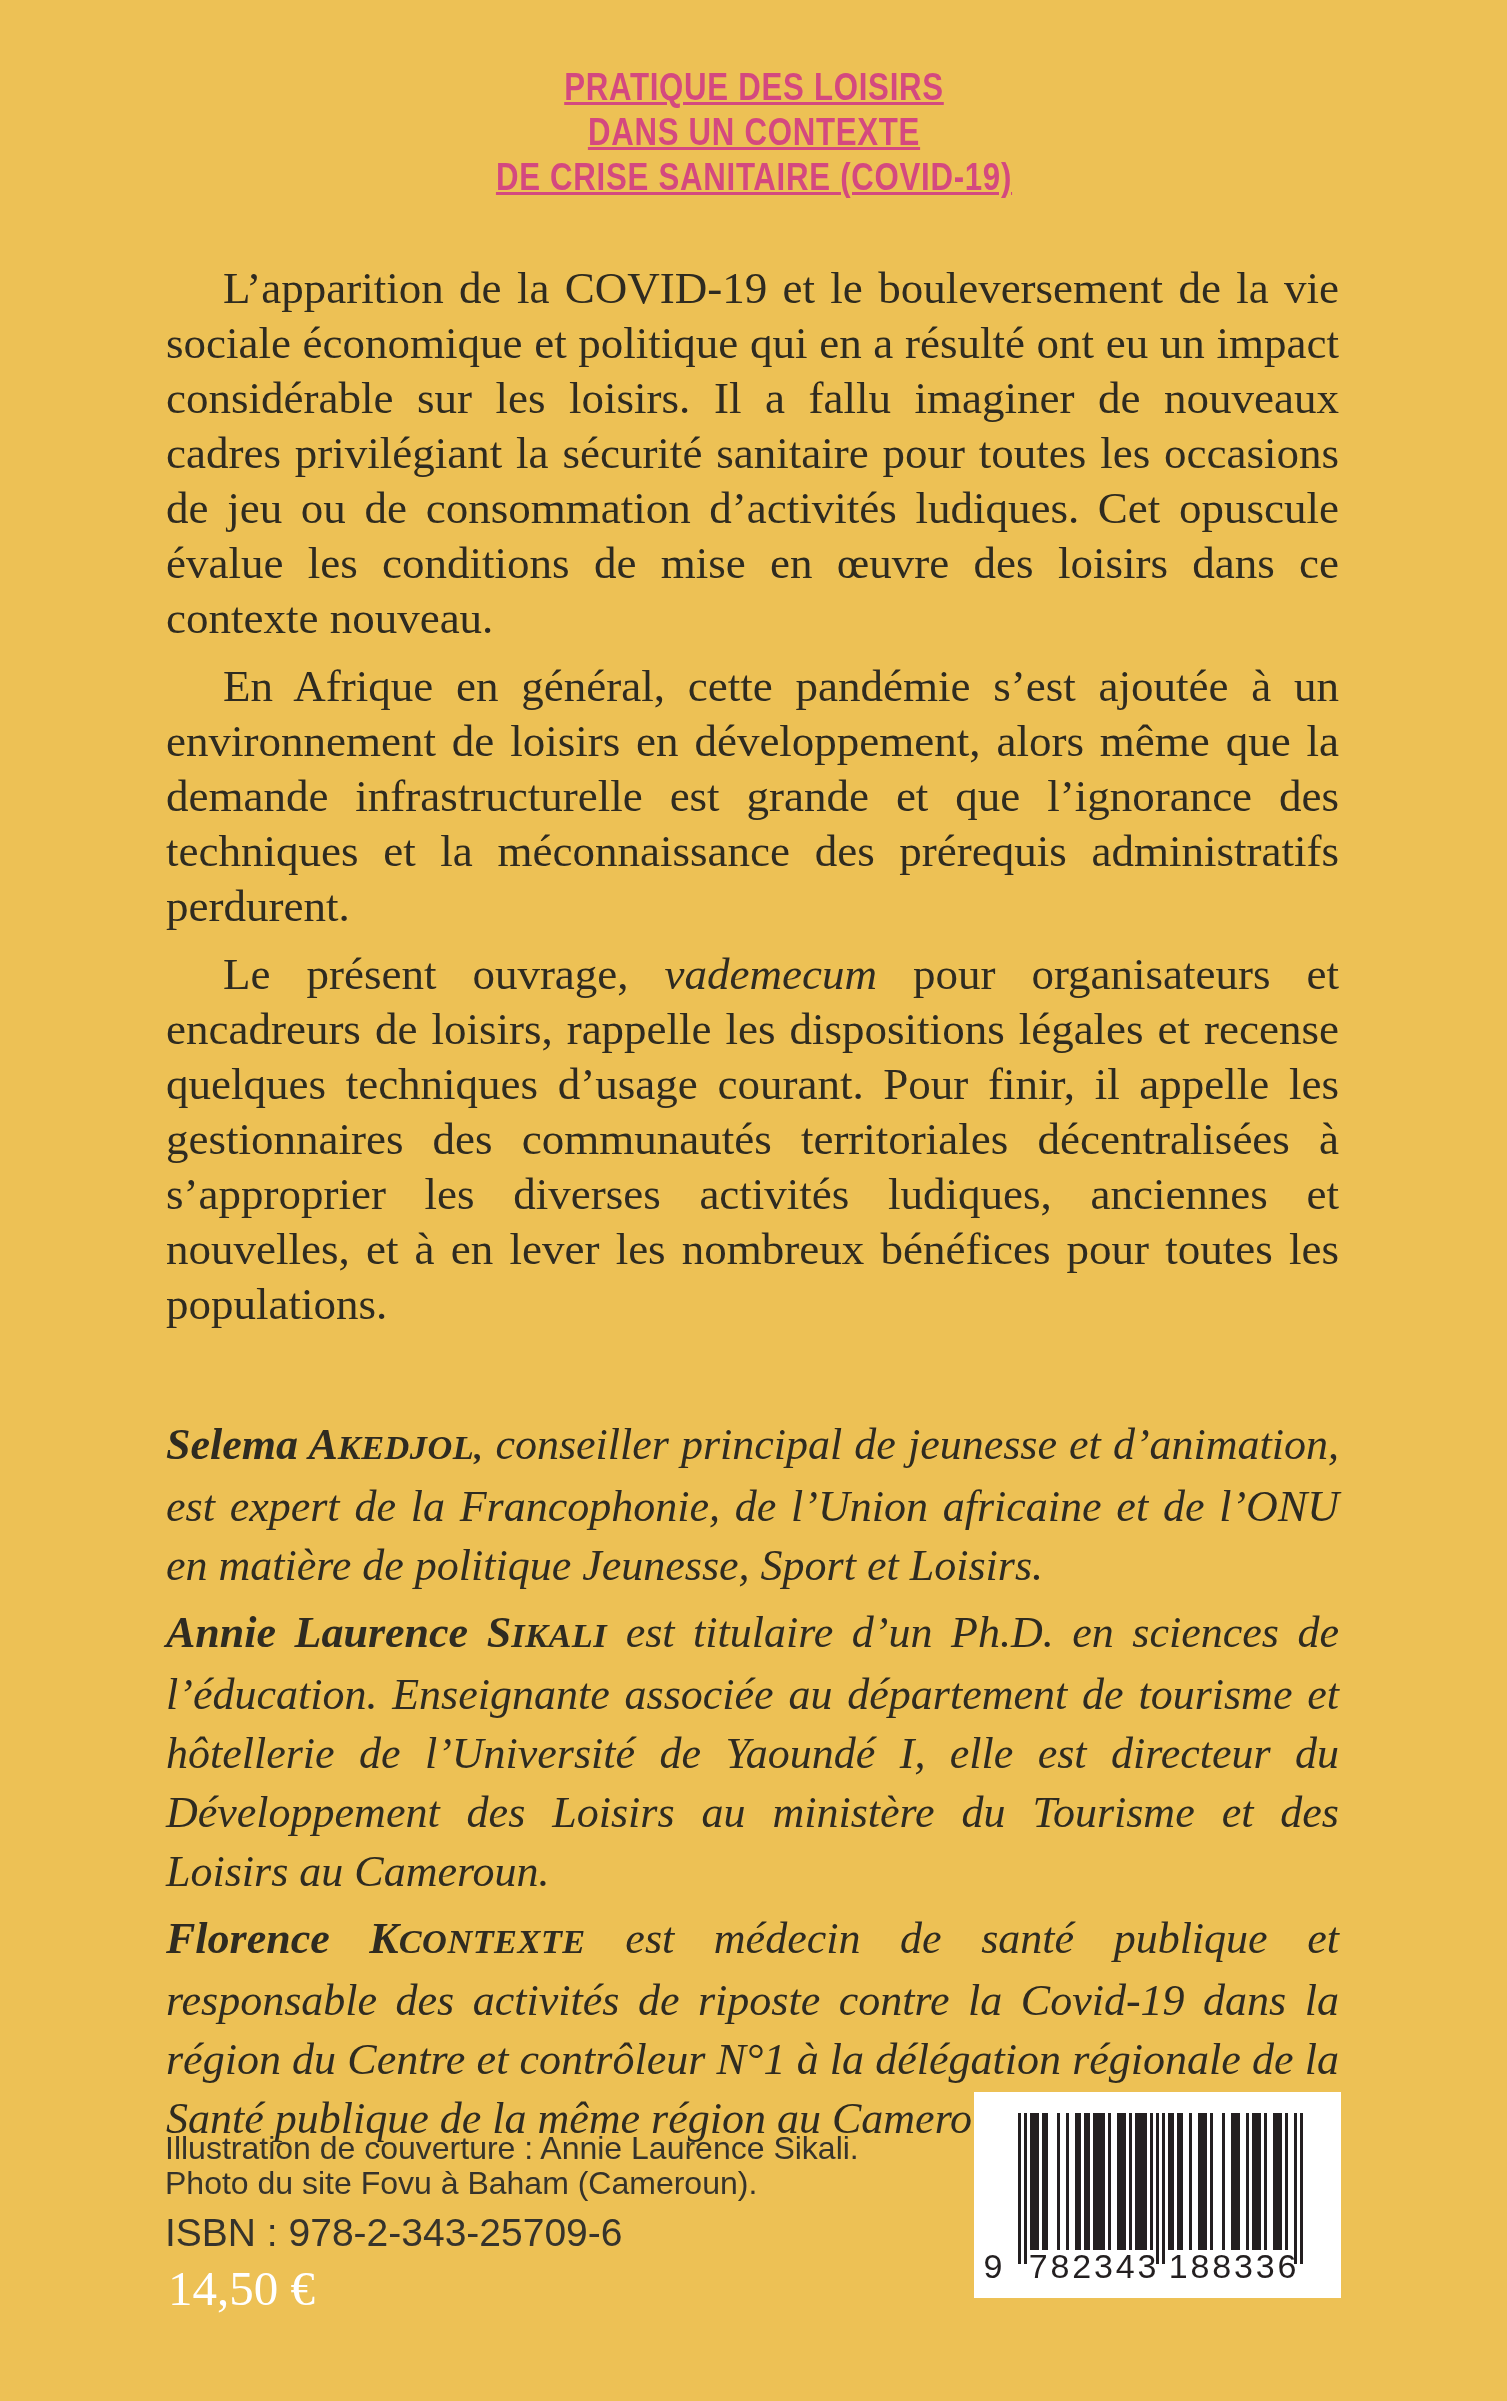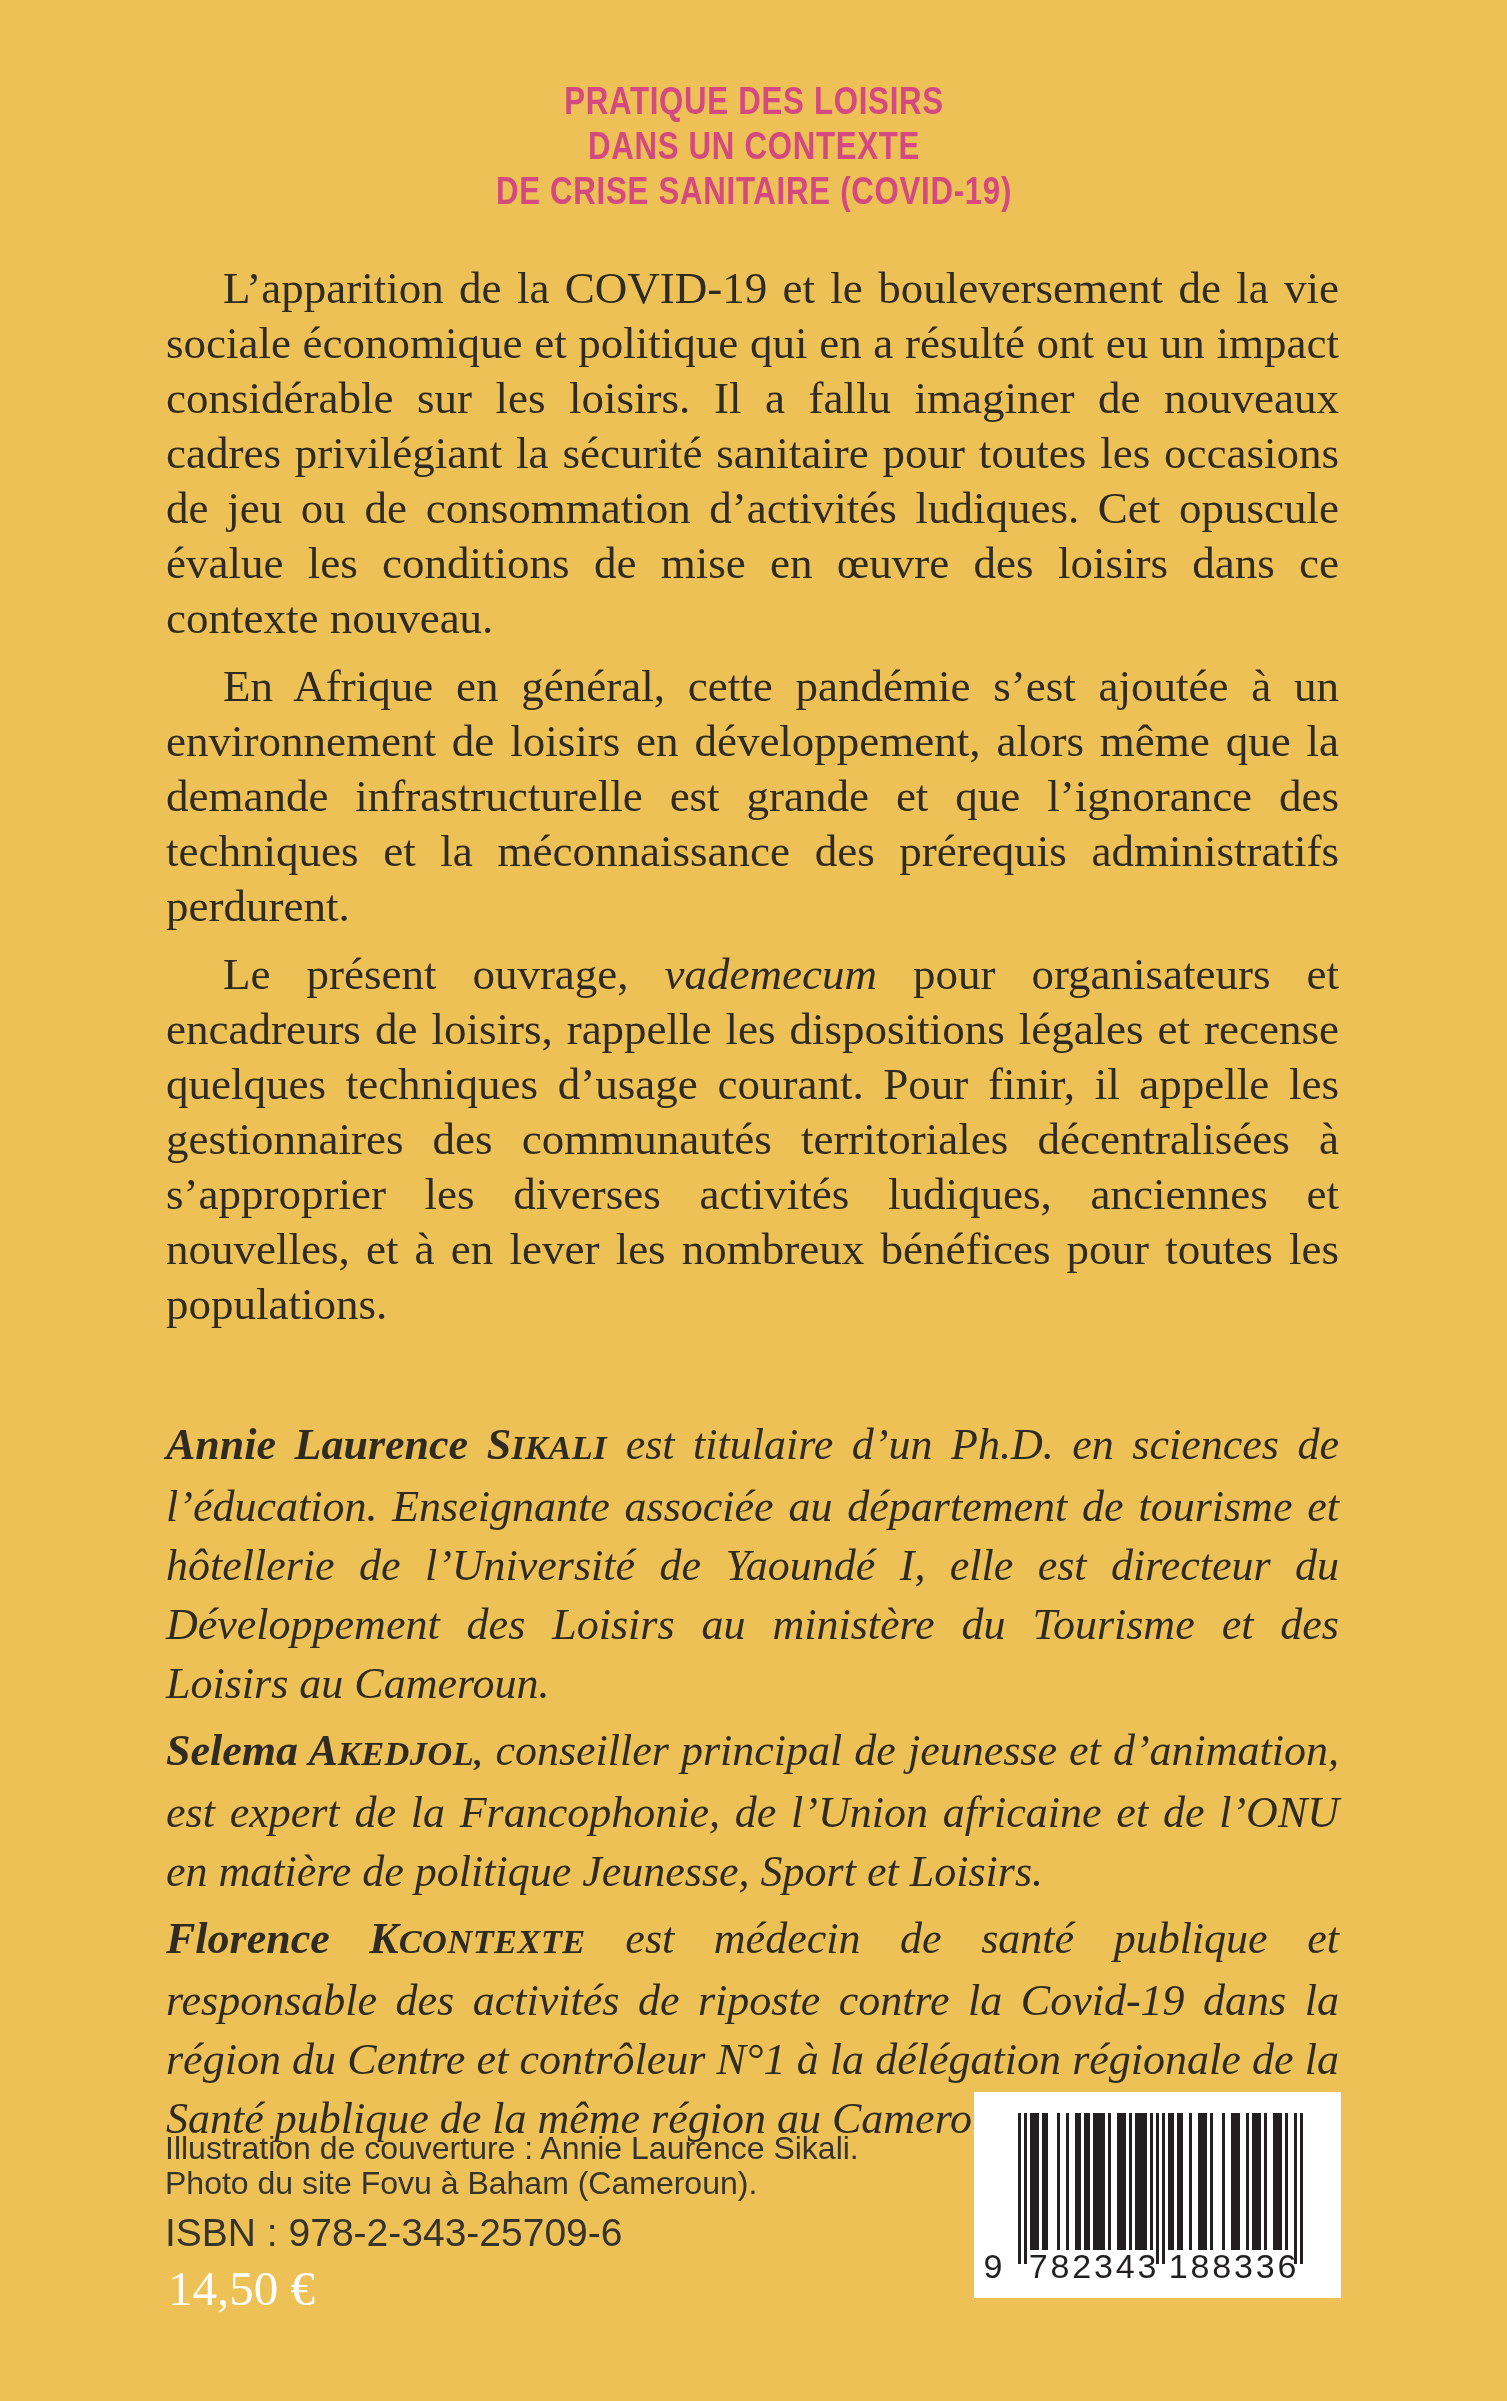--- a/index.html
+++ b/index.html
@@ -12,29 +12,30 @@
     margin: 0 auto;
     background: var(--bg, #edc155);
     color: var(--ink, #2f2b20);
     font-family: "Liberation Serif", serif;
     overflow: hidden;
   }
 
   
   .title {
     position: absolute;
-    top: 78px; left: 0;
+    top: 64px; left: 0;
     width: 100%;
     text-align: center;
     font-family: "Liberation Sans", sans-serif;
     font-weight: bold;
     font-size: 39px;
     line-height: 45px;
     letter-spacing: 0.9px;
     color: var(--accent, #d4497f);
+    text-decoration: underline;
   }
   .tline { transform: scaleX(0.8); }
 
   
   .content {
     position: absolute;
     left: 166px; top: 261px;
     width: 1173px;
   }
   .syn p {
@@ -124,22 +125,22 @@
 
   <div class="content">
 
     <div class="syn">
       <p>L’apparition de la COVID-19 et le bouleversement de la vie sociale économique et politique qui en a résulté ont eu un impact considérable sur les loisirs. Il a fallu imaginer de nouveaux cadres privilégiant la sécurité sanitaire pour toutes les occasions de jeu ou de consommation d’activités ludiques. Cet opuscule évalue les conditions de mise en œuvre des loisirs dans ce contexte nouveau.</p>
       <p>En Afrique en général, cette pandémie s’est ajoutée à un environnement de loisirs en développement, alors même que la demande infrastructurelle est grande et que l’ignorance des techniques et la méconnaissance des prérequis administratifs perdurent.</p>
       <p><span>Le présent ouvrage, </span><span class="ital">vademecum</span><span> pour organisateurs et encadreurs de loisirs, rappelle les dispositions légales et recense quelques techniques d’usage courant. Pour finir, il appelle les gestionnaires des communautés territoriales décentralisées à s’approprier les diverses activités ludiques, anciennes et nouvelles, et à en lever les nombreux bénéfices pour toutes les populations.</span></p>
     </div>
 
     <div class="bios">
+      <p class="bio"><span class="bname">Selema </span><span class="bname">A</span><span class="bname scaps">KEDJOL,</span><span> conseiller principal de jeunesse et d’animation, est expert de la Francophonie, de l’Union africaine et de l’ONU en matière de politique Jeunesse, Sport et Loisirs.</span></p>
       <p class="bio"><span class="bname">Annie Laurence </span><span class="bname">S</span><span class="bname scaps">IKALI</span><span> est titulaire d’un Ph.D. en sciences de l’éducation. Enseignante associée au département de tourisme et hôtellerie de l’Université de Yaoundé I, elle est directeur du Développement des Loisirs au ministère du Tourisme et des Loisirs au Cameroun.</span></p>
-      <p class="bio"><span class="bname">Selema </span><span class="bname">A</span><span class="bname scaps">KEDJOL,</span><span> conseiller principal de jeunesse et d’animation, est expert de la Francophonie, de l’Union africaine et de l’ONU en matière de politique Jeunesse, Sport et Loisirs.</span></p>
       <p class="bio"><span class="bname">Florence </span><span class="bname">K</span><span class="bname scaps">CONTEXTE</span><span> est médecin de santé publique et responsable des activités de riposte contre la Covid-19 dans la région du Centre et contrôleur N°1 à la délégation régionale de la Santé publique de la même région au Cameroun.</span></p>
     </div>
 
   </div>
 
   <div class="credits">
     <div>Illustration de couverture : Annie Laurence Sikali.</div>
     <div>Photo du site Fovu à Baham (Cameroun).</div>
   </div>
 

